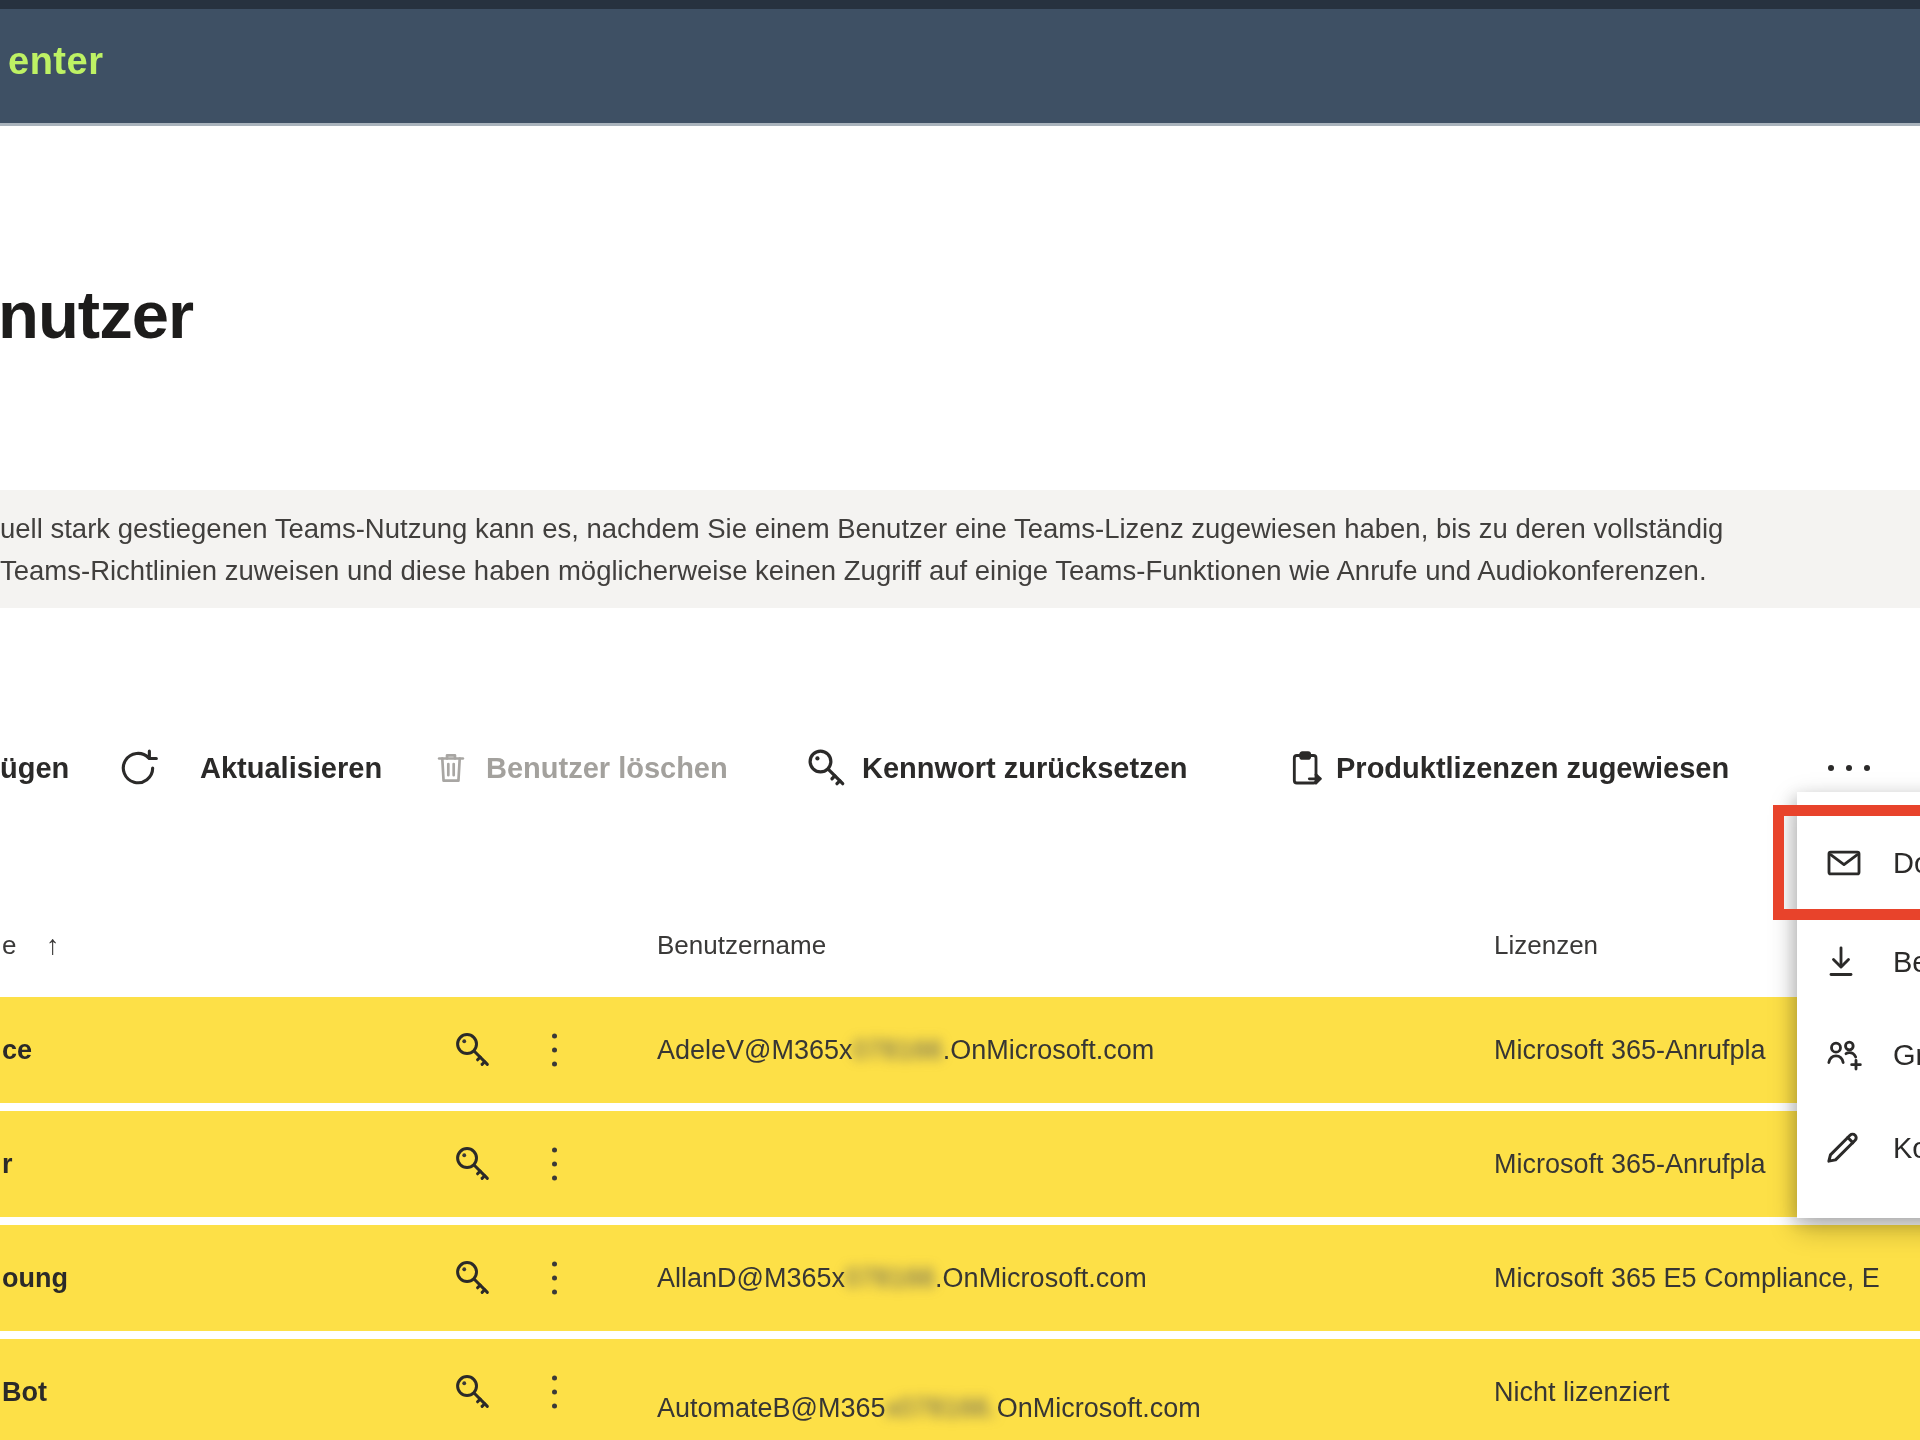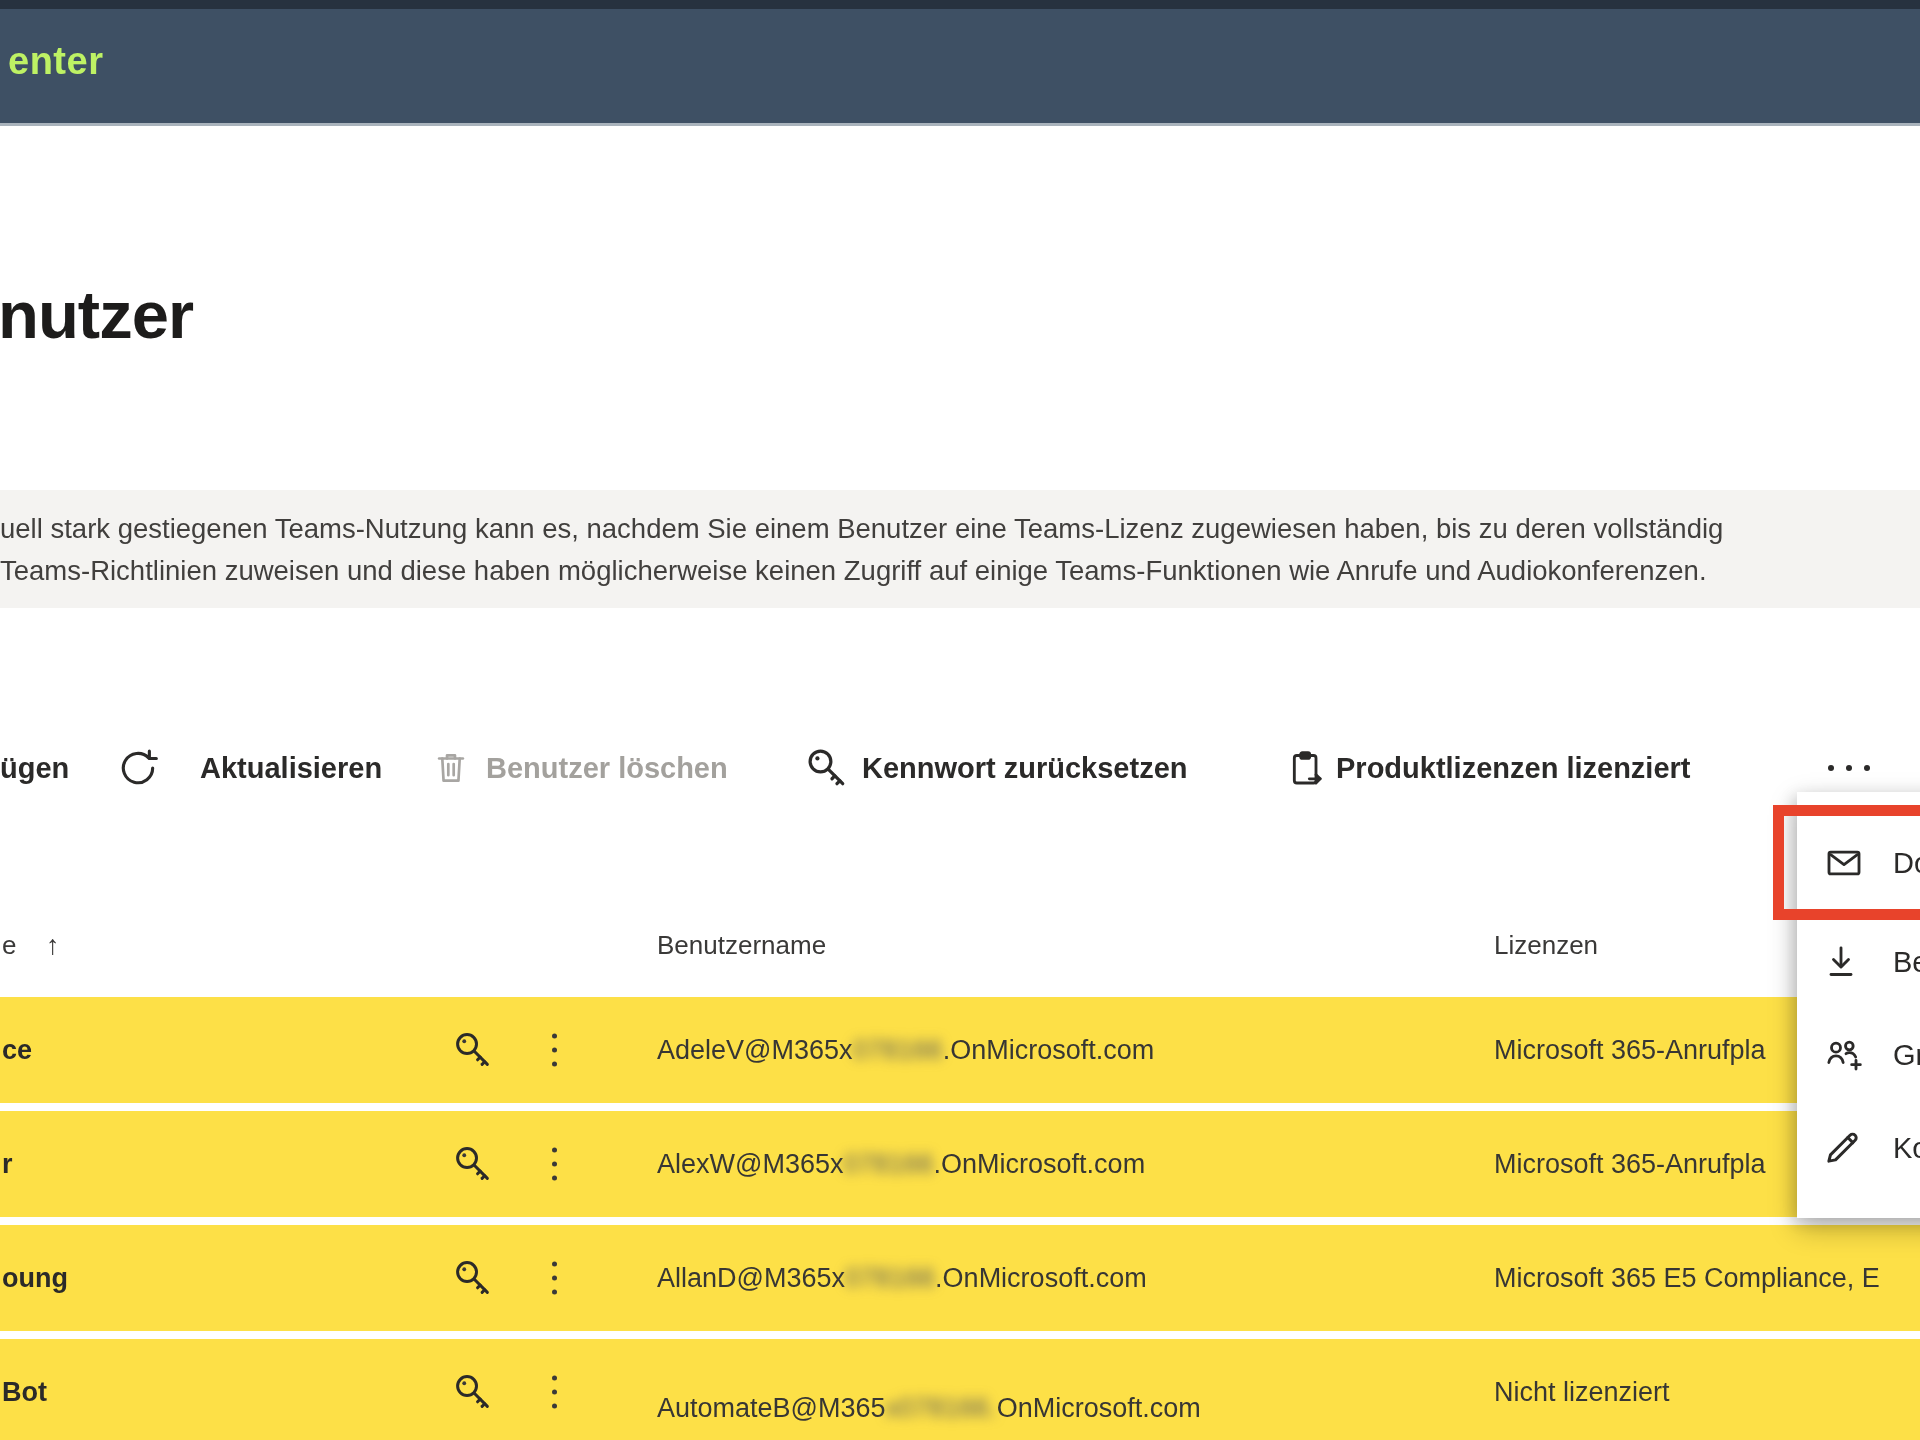--- a/index.html
+++ b/index.html
@@ -99,21 +99,21 @@
       <path class="icon-stroke" d="M18.7 18.7l-1.5 1.5"></path>
     </svg>
     <span class="abs vcenter tb-label" style="left:862px;">Kennwort zurücksetzen</span>
 
     <svg class="abs vcenter" style="left:1286px;" width="40" height="44" viewBox="0 0 24 24">
       <rect class="icon-stroke" x="5" y="4.5" width="13" height="16.5" rx="1.5"></rect>
       <rect class="icon-stroke" x="8.8" y="2.8" width="5.4" height="3.4" rx="1"></rect>
       <path class="icon-stroke" d="M14 18.5h6.5"></path>
       <path class="icon-stroke" d="M18 16l2.5 2.5L18 21"></path>
     </svg>
-    <span class="abs vcenter tb-label" style="left:1336px;">Produktlizenzen lizenziert</span>
+    <span class="abs vcenter tb-label" style="left:1336px;">Produktlizenzen zugewiesen</span>
 
     <span class="abs vcenter more-dots" style="left:1828px;">
       <i class="dot"></i>
         <i class="dot"></i>
         <i class="dot"></i>
     </span>
   </div>
 
   <div class="abs thead">
     <span class="abs vcenter th" style="left:2px;">e</span>
@@ -147,21 +147,20 @@
         <circle cx="7" cy="7" r="1.1" fill="#3a3938"></circle>
       <path class="icon-stroke" d="M12.6 12.6L20.2 20.2"></path>
         <path class="icon-stroke" d="M16.1 16.1l-1.5 1.5"></path>
         <path class="icon-stroke" d="M18.7 18.7l-1.5 1.5"></path>
     </svg>
     <span class="abs vcenter dots-v" style="left:552px;">
         <i class="dot"></i>
         <i class="dot"></i>
         <i class="dot"></i>
       </span>
-    <span class="abs vcenter cell-user" style="left:657px;"><span>AlexW@M365x</span><span class="blurred">078166</span><span>.OnMicrosoft.com</span></span>
     <span class="abs vcenter cell-license" style="left:1494px;">Microsoft 365-Anrufpla</span>
   </div>
 
   <div class="abs row" style="top:1225px;">
     <span class="abs vcenter cell-name" style="left:2px;">oung</span>
     <svg class="abs vcenter" style="left:452px;" width="42" height="42" viewBox="0 0 24 24">
       <circle class="icon-stroke" cx="8.6" cy="8.6" r="5.4"></circle>
         <circle cx="7" cy="7" r="1.1" fill="#3a3938"></circle>
       <path class="icon-stroke" d="M12.6 12.6L20.2 20.2"></path>
         <path class="icon-stroke" d="M16.1 16.1l-1.5 1.5"></path>

